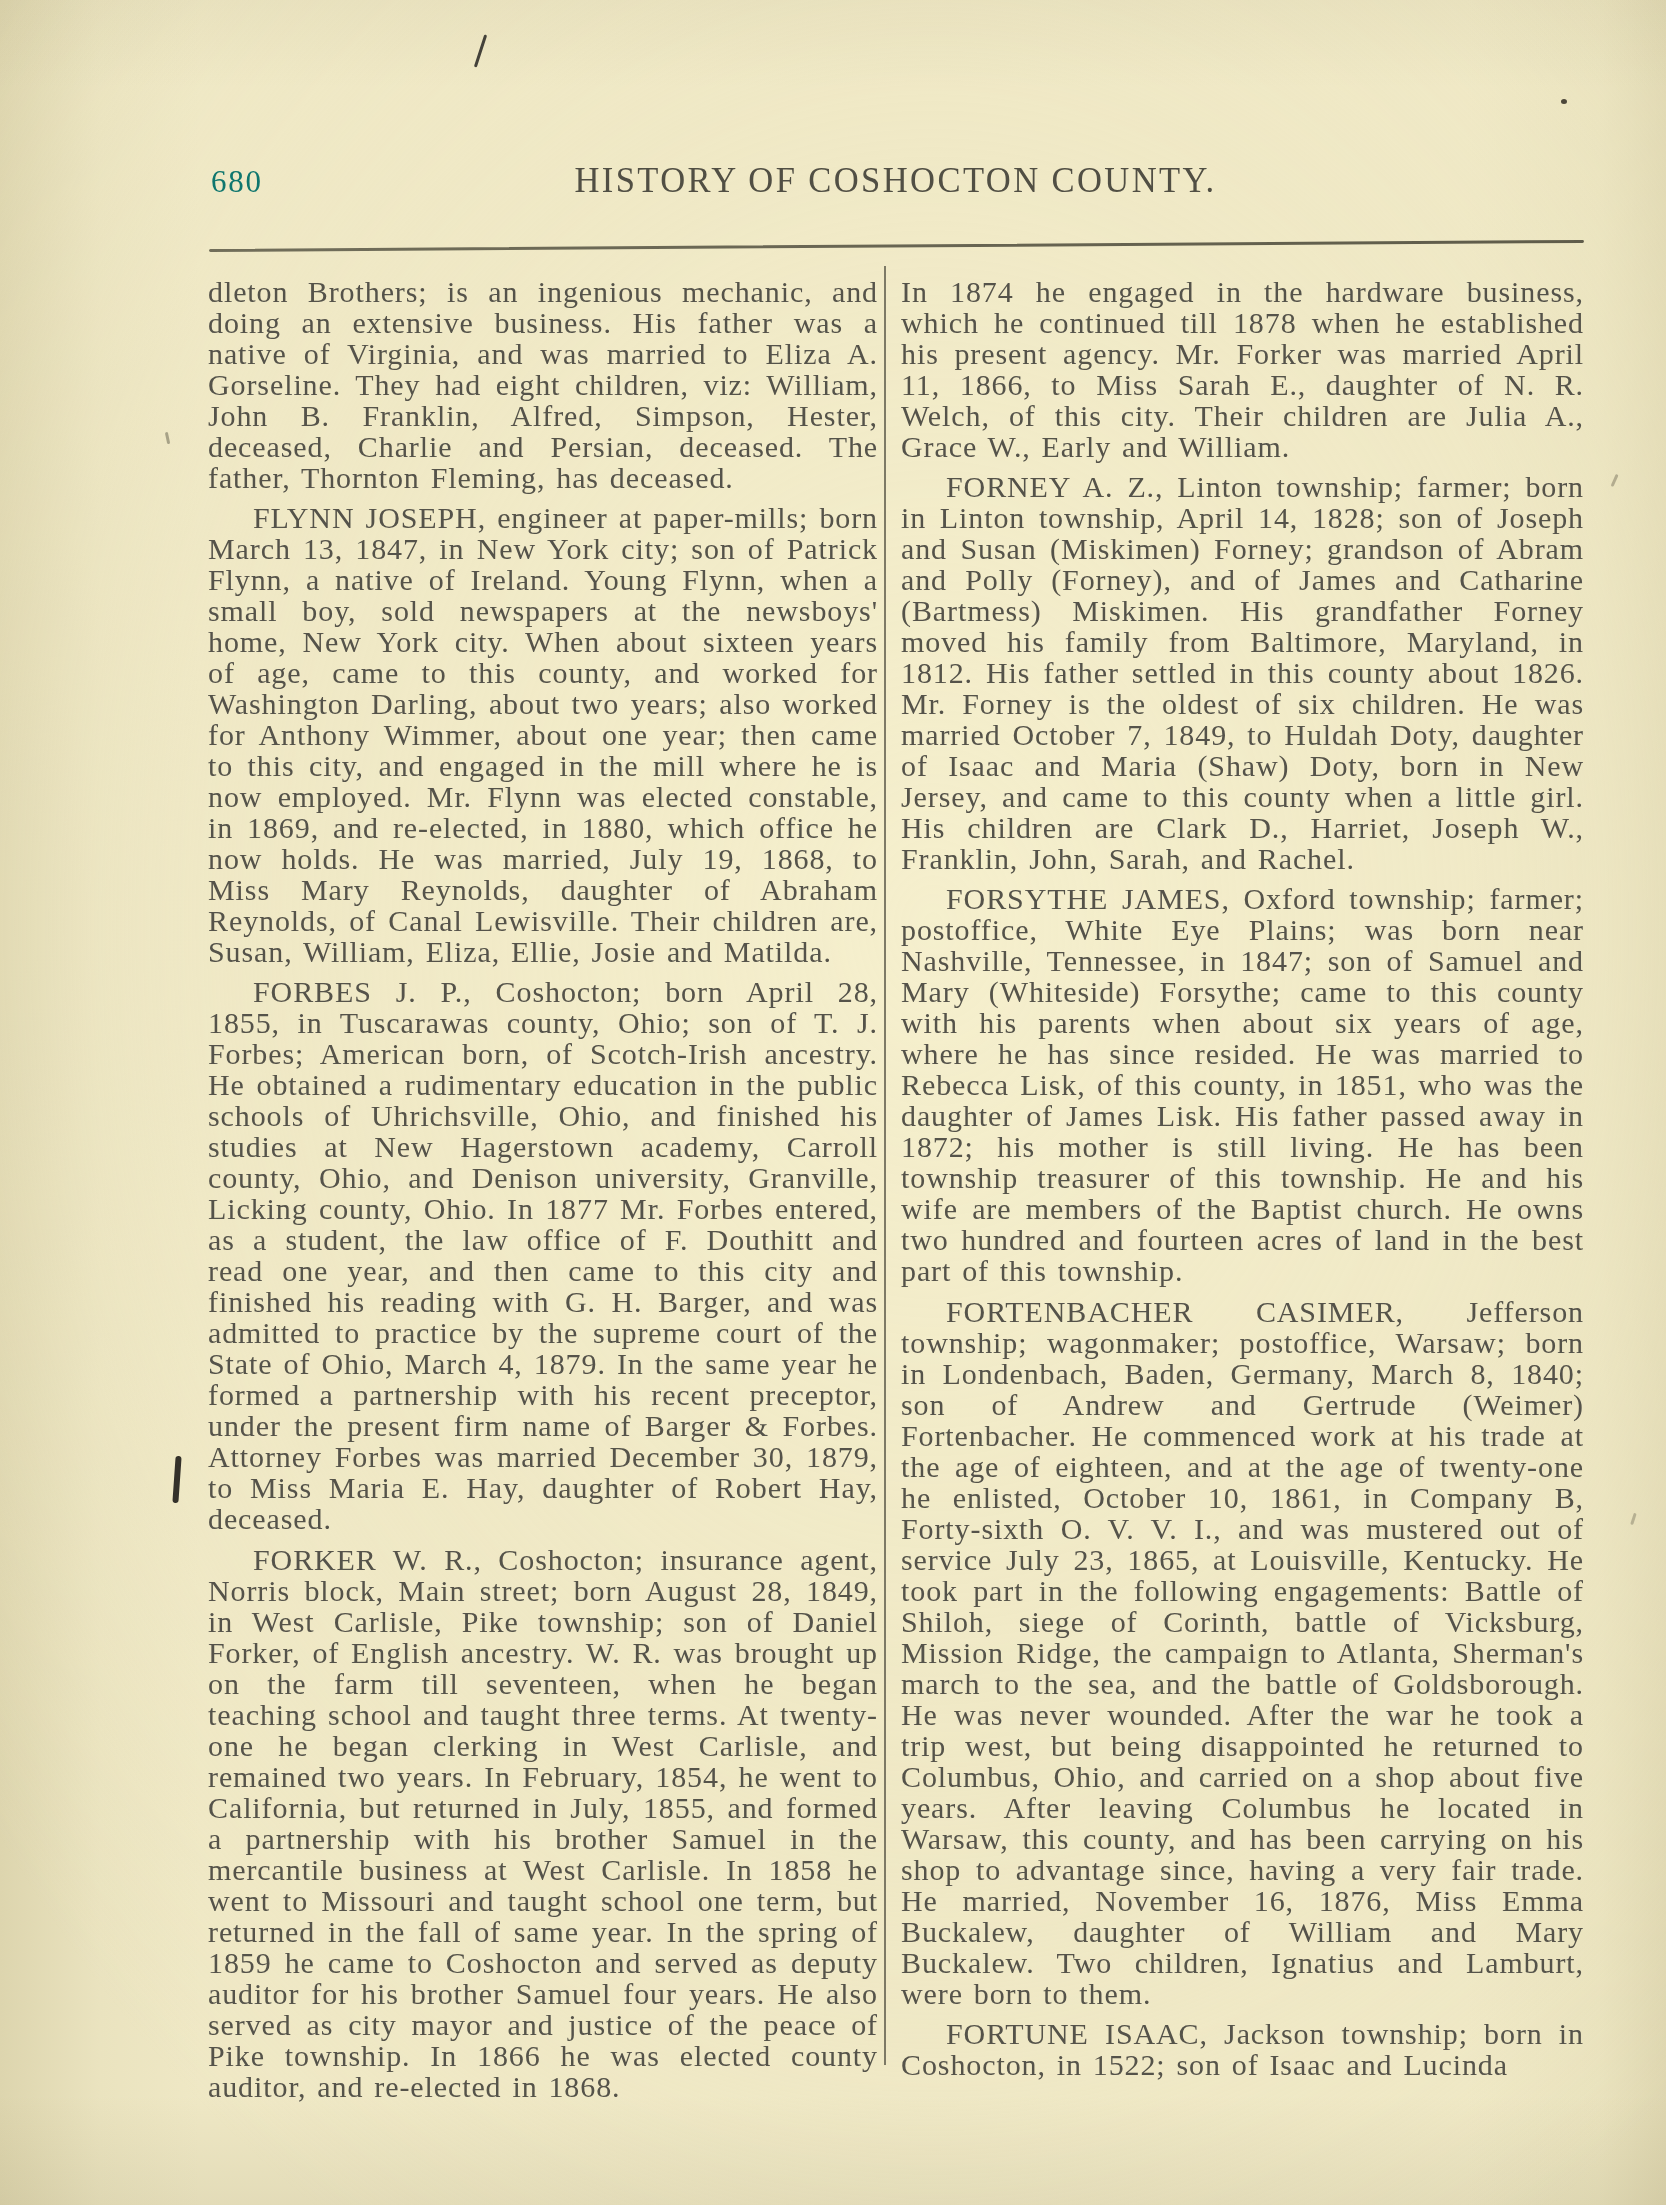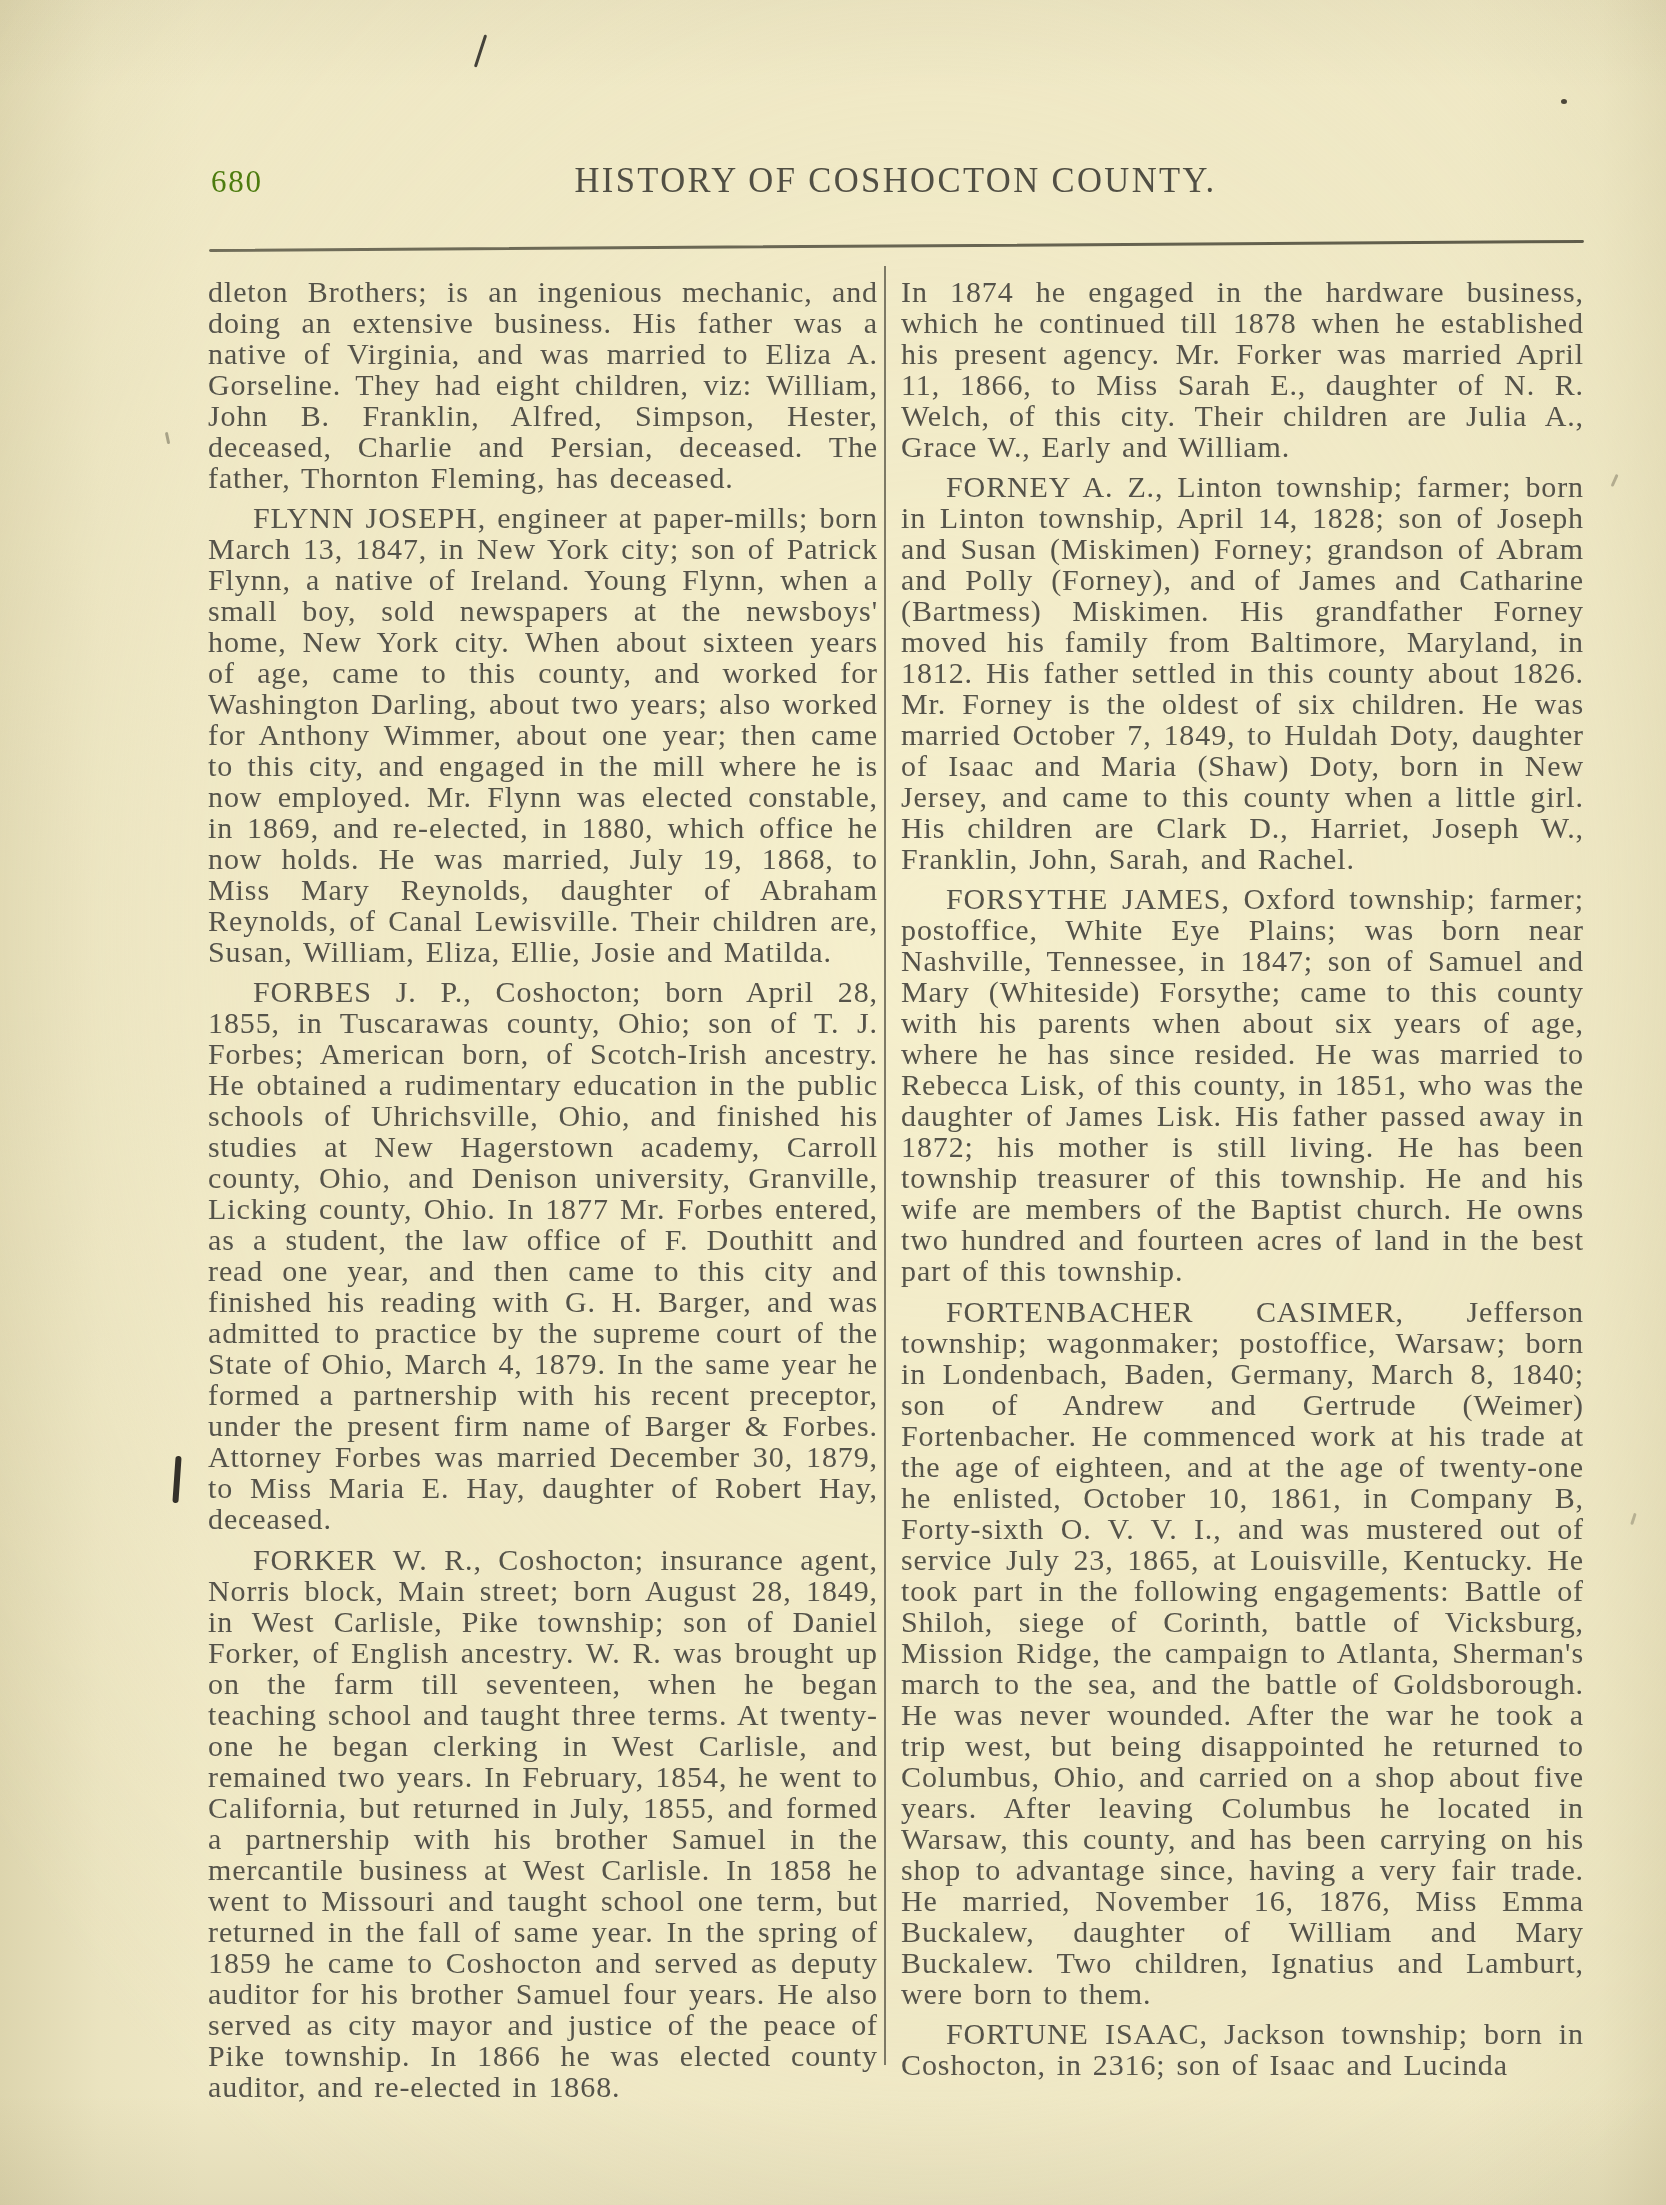--- a/index.html
+++ b/index.html
@@ -14,21 +14,21 @@
   }
   
   .vignette{
     position:absolute;inset:0;pointer-events:none;
     background:
       linear-gradient(0deg, rgba(120,110,70,.10) 0%, rgba(0,0,0,0) 5%),
       linear-gradient(180deg, rgba(120,110,70,.06) 0%, rgba(0,0,0,0) 4%);
   }
   .pagenum{
     position:absolute;left:211px;top:164px;
-    font-size:31px;letter-spacing:1.7px;color:#4d7c0f;
+    font-size:31px;letter-spacing:1.7px;color:#0f766e;
   }
   .title{
     position:absolute;left:208px;top:159px;width:1375px;
     text-align:center;font-size:36px;letter-spacing:2.5px;
     color:#514f44;transform:scaleX(.96);
     white-space:nowrap;
   }
   .rule{
     position:absolute;left:209px;top:249px;width:1375px;height:2.5px;
     background:linear-gradient(90deg,#716e5a, #5f5c4a);
@@ -92,21 +92,21 @@
   <p>FLYNN JOSEPH, engineer at paper-mills; born March 13, 1847, in New York city; son of Patrick Flynn, a native of Ireland.  Young Flynn, when a small boy, sold newspapers at the newsboys' home, New York city.  When about sixteen years of age, came to this county, and worked for Washington Darling, about two years; also worked for Anthony Wimmer, about one year; then came to this city, and engaged in the mill where he is now employed.  Mr. Flynn was elected constable, in 1869, and re-elected, in 1880, which office he now holds.  He was married, July 19, 1868, to Miss Mary Reynolds, daughter of Abraham Reynolds, of Canal Lewisville. Their children are, Susan, William, Eliza, Ellie, Josie and Matilda.</p>
   <p>FORBES J. P., Coshocton; born April 28, 1855, in Tuscarawas county, Ohio; son of T. J. Forbes; American born, of Scotch-Irish ancestry.  He obtained a rudimentary education in the public schools of Uhrichsville, Ohio, and finished his studies at New Hagerstown academy, Carroll county, Ohio, and Denison university, Granville, Licking county, Ohio.  In 1877 Mr. Forbes entered, as a student, the law office of F. Douthitt and read one year, and then came to this city and finished his reading with G. H. Barger, and was admitted to practice by the supreme court of the State of Ohio, March 4, 1879.  In the same year he formed a partnership with his recent preceptor, under the present firm name of Barger &amp; Forbes.  Attorney Forbes was married December 30, 1879, to Miss Maria E. Hay, daughter of Robert Hay, deceased.</p>
   <p>FORKER W. R., Coshocton; insurance agent, Norris block, Main street; born August 28, 1849, in West Carlisle, Pike township; son of Daniel Forker, of English ancestry.  W. R. was brought up on the farm till seventeen, when he began teaching school and taught three terms.  At twenty-one he began clerking in West Carlisle, and remained two years.  In February, 1854, he went to California, but returned in July, 1855, and formed a partnership with his brother Samuel in the mercantile business at West Carlisle. In 1858 he went to Missouri and taught school one term, but returned in the fall of same year. In the spring of 1859 he came to Coshocton and served as deputy auditor for his brother Samuel four years.  He also served as city mayor and justice of the peace of Pike township.  In 1866 he was elected county auditor, and re-elected in 1868.</p>
 </div>
 
 <div class="col right">
   <p class="noindent">In 1874 he engaged in the hardware business, which he continued till 1878 when he established his present agency.  Mr. Forker was married April 11, 1866, to Miss Sarah E., daughter of N. R. Welch, of this city.  Their children are Julia A., Grace W., Early and William.</p>
   <p>FORNEY A. Z., Linton township; farmer; born in Linton township, April 14, 1828; son of Joseph and Susan (Miskimen) Forney; grandson of Abram and Polly (Forney), and of James and Catharine (Bartmess) Miskimen.  His grandfather Forney moved his family from Baltimore, Maryland, in 1812.  His father settled in this county about 1826.  Mr. Forney is the oldest of six children.  He was married October 7, 1849, to Huldah Doty, daughter of Isaac and Maria (Shaw) Doty, born in New Jersey, and came to this county when a little girl.  His children are Clark D., Harriet, Joseph W., Franklin, John, Sarah, and Rachel.</p>
   <p>FORSYTHE JAMES, Oxford township; farmer; postoffice, White Eye Plains; was born near Nashville, Tennessee, in 1847; son of Samuel and Mary (Whiteside) Forsythe; came to this county with his parents when about six years of age, where he has since resided.  He was married to Rebecca Lisk, of this county, in 1851, who was the daughter of James Lisk.  His father passed away in 1872; his mother is still living.  He has been township treasurer of this township.  He and his wife are members of the Baptist church. He owns two hundred and fourteen acres of land in the best part of this township.</p>
   <p>FORTENBACHER CASIMER, Jefferson township; wagonmaker; postoffice, Warsaw; born in Londenbach, Baden, Germany, March 8, 1840; son of Andrew and Gertrude (Weimer) Fortenbacher.  He commenced work at his trade at the age of eighteen, and at the age of twenty-one he enlisted, October 10, 1861, in Company B, Forty-sixth O. V. V. I., and was mustered out of service July 23, 1865, at Louisville, Kentucky.  He took part in the following engagements:  Battle of Shiloh, siege of Corinth, battle of Vicksburg, Mission Ridge, the campaign to Atlanta, Sherman's march to the sea, and the battle of Goldsborough.  He was never wounded.  After the war he took a trip west, but being disappointed he returned to Columbus, Ohio, and carried on a shop about five years.  After leaving Columbus he located in Warsaw, this county, and has been carrying on his shop to advantage since, having a very fair trade.  He married, November 16, 1876, Miss Emma Buckalew, daughter of William and Mary Buckalew.  Two children, Ignatius and Lamburt, were born to them.</p>
-  <p>FORTUNE ISAAC, Jackson township; born in Coshocton, in 2316; son of Isaac and Lucinda</p>
+  <p>FORTUNE ISAAC, Jackson township; born in Coshocton, in 1522; son of Isaac and Lucinda</p>
 </div>
 
 <div class="art slash-top"></div>
 <div class="art dot-tr"></div>
 <div class="art pen-left"></div>
 <div class="art tick-left"></div>
 <div class="art tick-right"></div>
 <div class="art tick-right2"></div>
 
 

